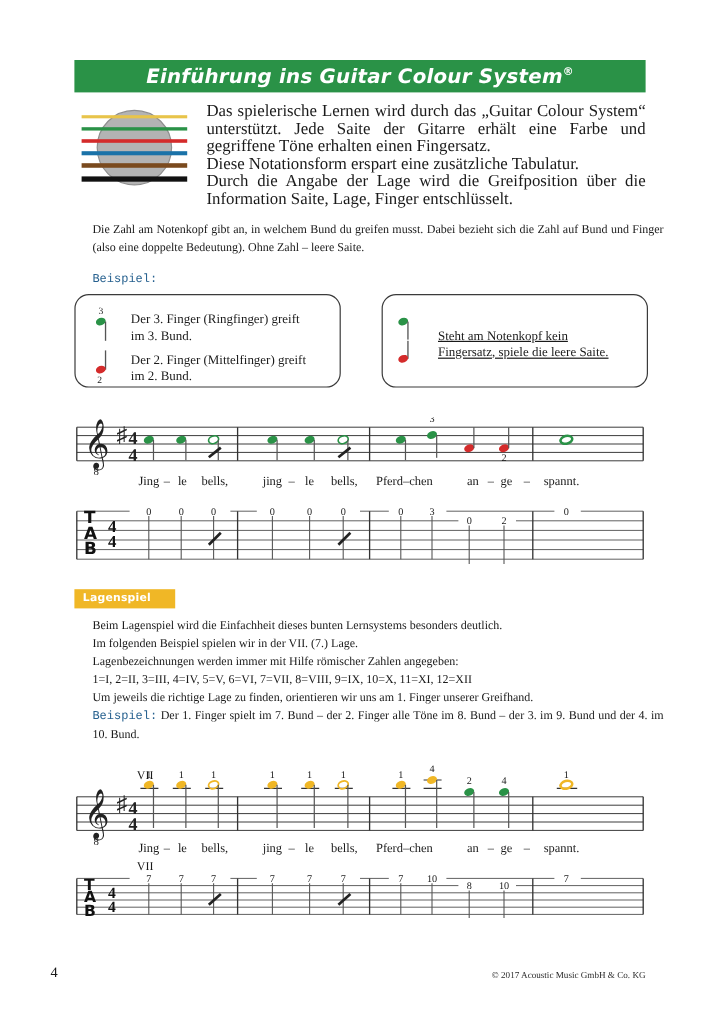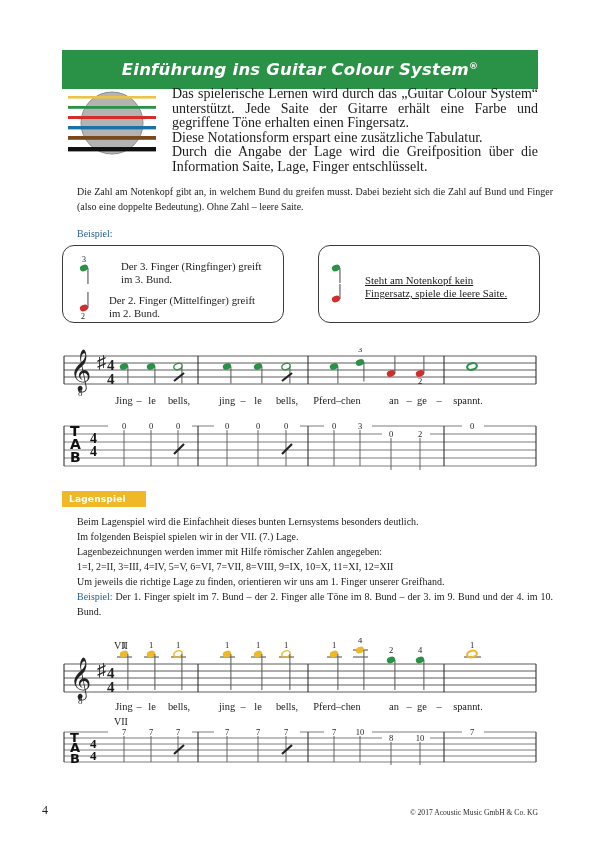--- a/index.html
+++ b/index.html
@@ -21,21 +21,21 @@
     width: 600px;
     height: 848px;
   }
 
   
   .title-banner {
     position: absolute;
     left: 62px;
     top: 50px;
     width: 476px;
-    height: 39px;
+    height: 27px;
     background: #2a9247;
     display: flex;
     align-items: center;
     justify-content: center;
   }
   .title-banner .title-text {
     font-family: "DejaVu Sans", sans-serif;
     font-weight: bold;
     font-style: italic;
     font-size: 16.5px;
@@ -72,21 +72,21 @@
   .intro p { margin: 0; }
 
   
   .para {
     position: absolute;
     font-size: 10px;
     line-height: 15px;
     margin-left: 15px;
   }
   .para p { margin: 0; }
-  .blue { color: #27618f; }
+  .blue { color: #27618f; font-family: Liberation Mono, monospace; }
 
   #p-notenkopf {
     left: 62px;
     top: 184px;
     width: 476px;
     text-align: justify;
   }
   #p-beispiel1 {
     left: 62px;
     top: 226px;
@@ -202,21 +202,21 @@
 
   <div class="ex-box" id="ex-box-1">
     <div class="ex-row" style="left:12px; top:8px;">
       <span class="note-fig">
         <svg width="26" height="34" viewBox="0 0 26 34" xmlns="http://www.w3.org/2000/svg">
           <text x="7" y="8" font-family="Liberation Serif, serif" font-size="8" fill="#1a1a1a">3</text>
           <ellipse cx="9" cy="14" rx="4.2" ry="3.1" fill="#2a9247" transform="rotate(-20 9 14)"></ellipse>
           <rect x="12.4" y="14" width="1.1" height="16" fill="#555"></rect>
         </svg>
       </span>
-      <span class="ex-text" style="margin-left:20px; width:150px;">Der 3. Finger (Ringfinger) greift im 3. Bund.</span>
+      <span class="ex-text" style="margin-left:8px; width:150px;">Der 3. Finger (Ringfinger) greift im 3. Bund.</span>
     </div>
     <div class="ex-row" style="left:12px; top:42px;">
       <span class="note-fig">
         <svg width="26" height="34" viewBox="0 0 26 34" xmlns="http://www.w3.org/2000/svg">
           <rect x="12.4" y="4" width="1.1" height="16" fill="#555"></rect>
           <ellipse cx="9" cy="20" rx="4.2" ry="3.1" fill="#d42b2b" transform="rotate(-20 9 20)"></ellipse>
           <text x="6" y="31" font-family="Liberation Serif, serif" font-size="8" fill="#1a1a1a">2</text>
         </svg>
       </span>
       <span class="ex-text" style="margin-left:8px; width:150px;">Der 2. Finger (Mittelfinger) greift im 2. Bund.</span>

